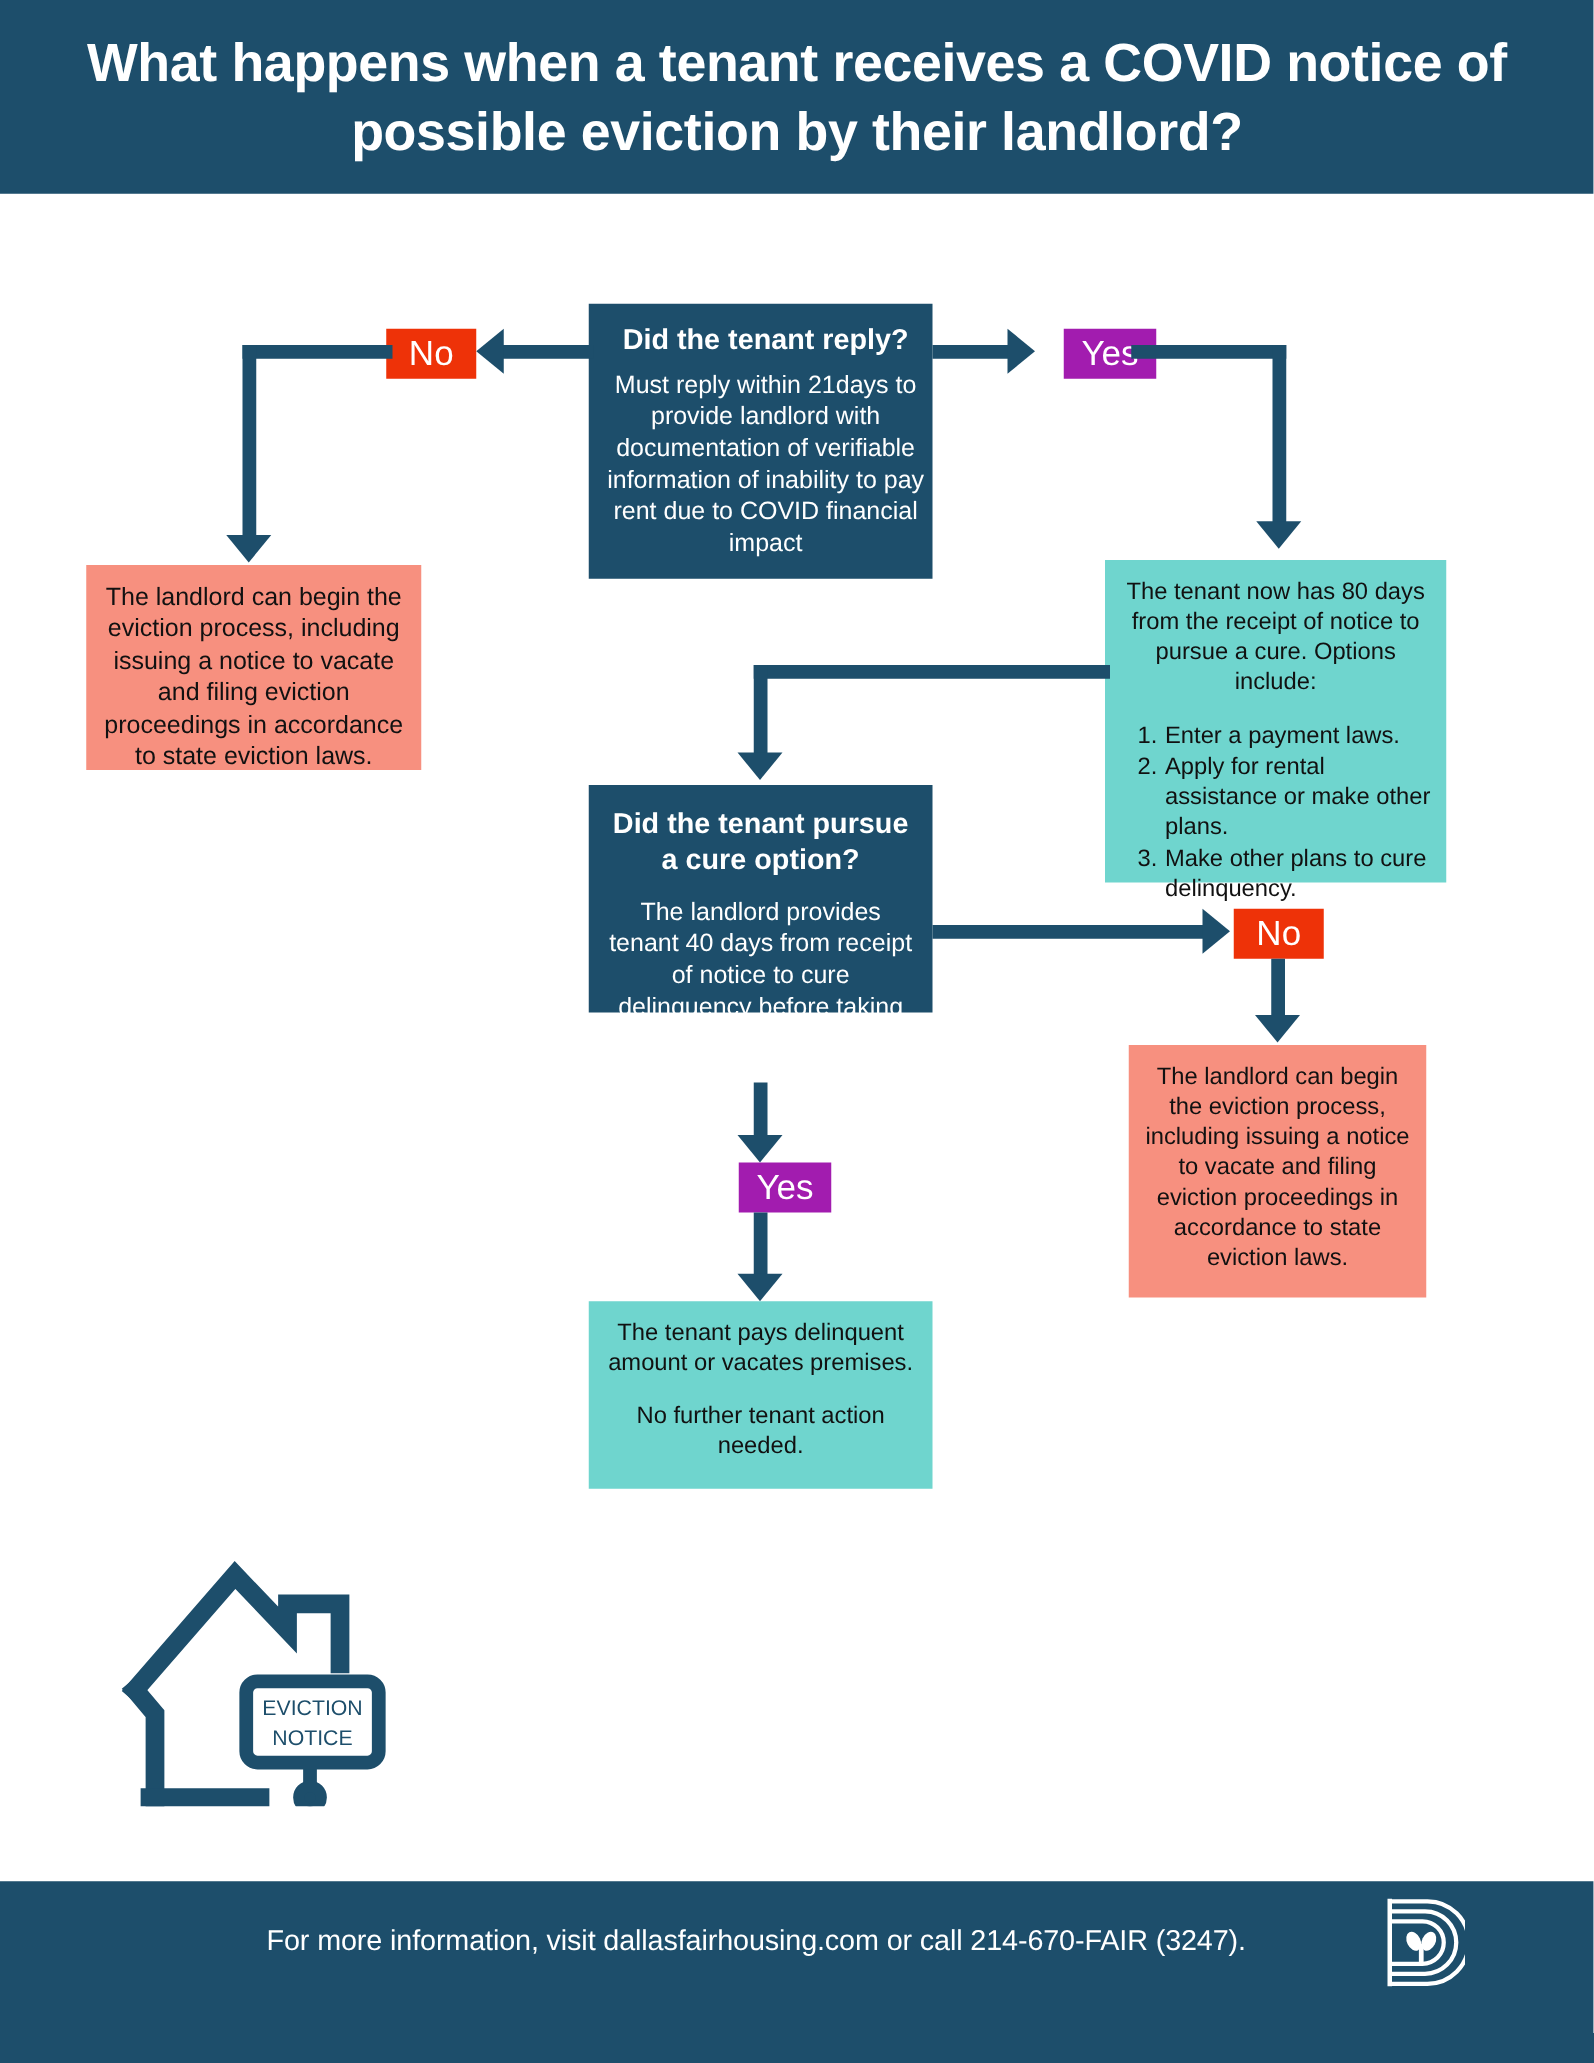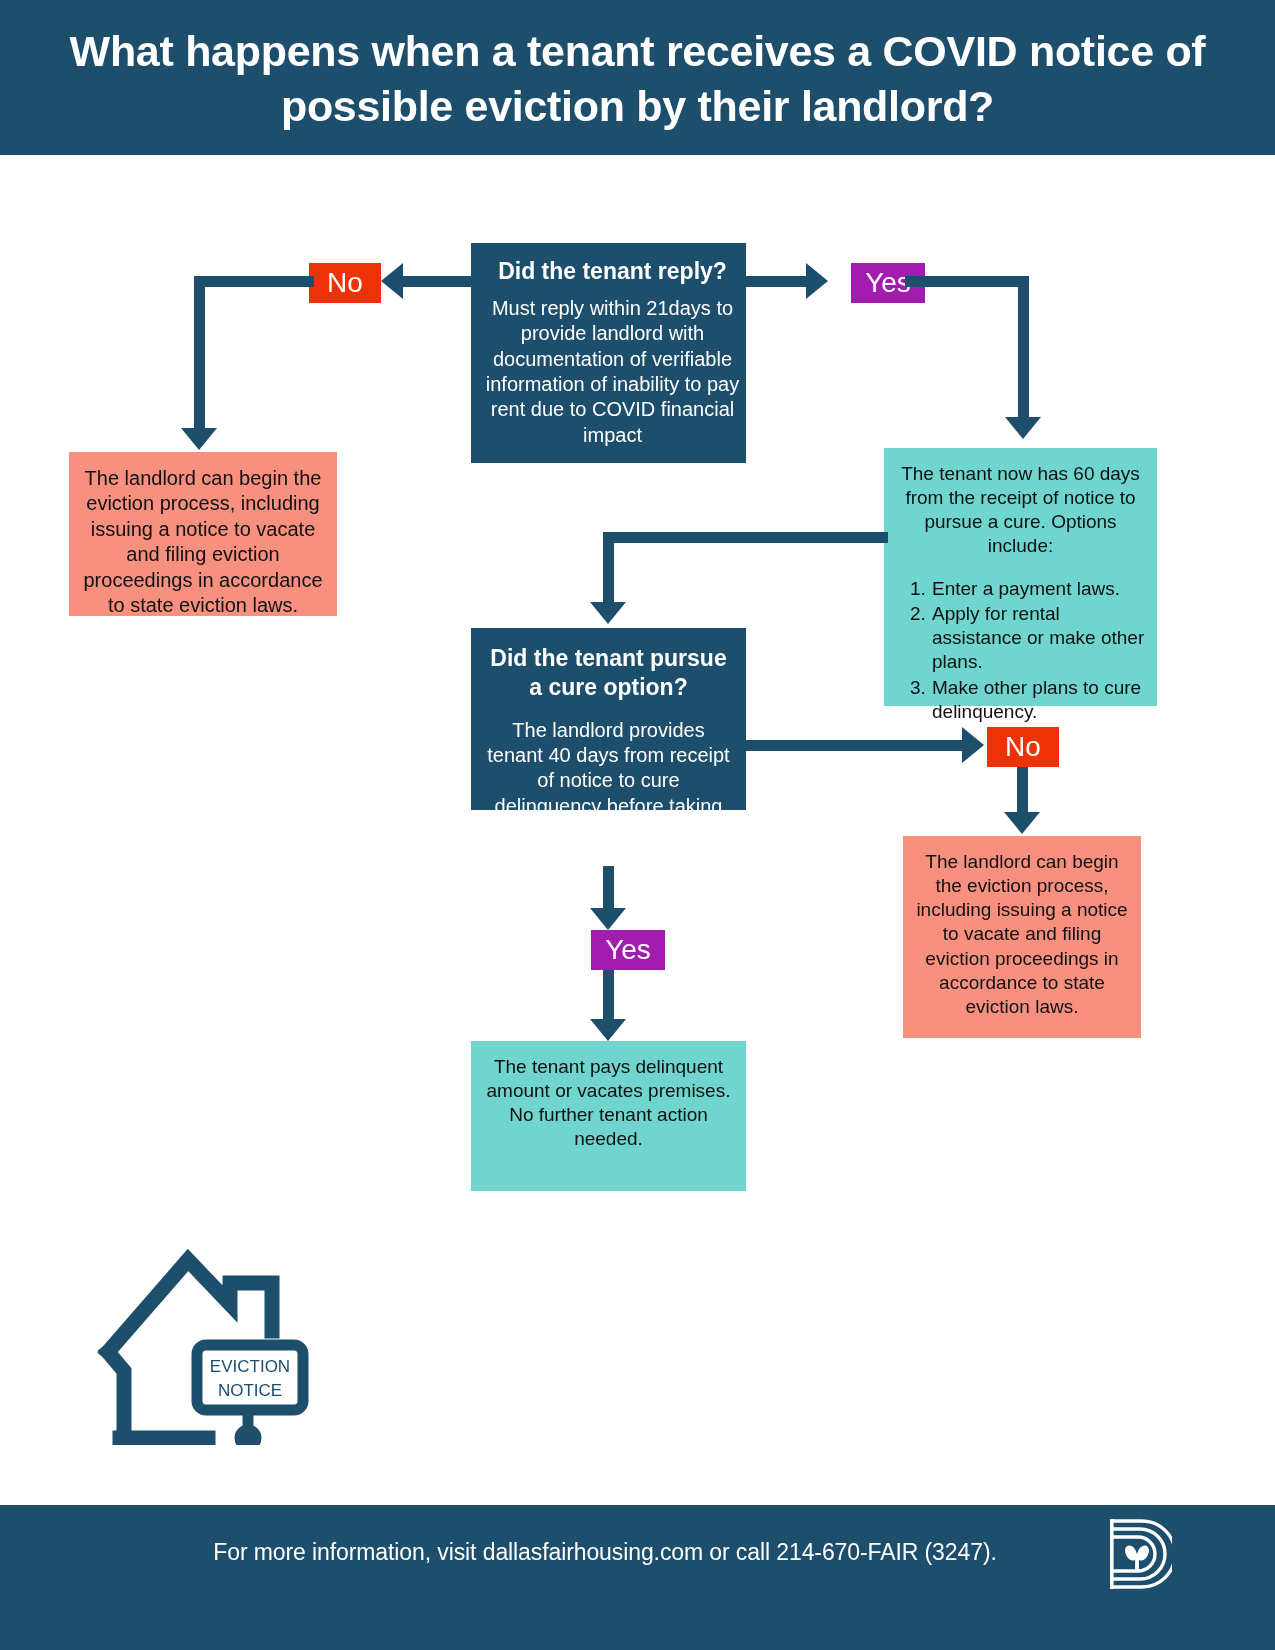--- a/index.html
+++ b/index.html
@@ -187,21 +187,21 @@
   <div class="conn" style="left:746px; top:276px; width:68px; height:11px;"></div>
   <div class="arrow arrow-right" style="left:806px; top:263px;"></div>
 
   <div class="badge badge-yes" style="left:831px; top:263px; width:74px; height:40px;">Yes</div>
 
   <div class="conn" style="left:905px; top:276px; width:124px; height:11px;"></div>
   <div class="conn" style="left:1018px; top:276px; width:11px; height:148px;"></div>
   <div class="arrow arrow-down" style="left:1005px; top:417px;"></div>
 
   <div class="box box-teal" style="left:884px; top:448px; width:273px; height:258px; padding:14px 12px 0 12px;">
-    <div class="box-body small">The tenant now has 60 days from the receipt of notice to pursue a cure. Options include:</div>
+    <div class="box-body small">The tenant now has 80 days from the receipt of notice to pursue a cure. Options include:</div>
     <ul class="opt-list">
       <li>
         <span class="opt-num">1.</span>
         <span>Enter a payment laws.</span>
       </li>
       <li>
         <span class="opt-num">2.</span>
         <span>Apply for rental assistance or make other plans.</span>
       </li>
       <li>
@@ -235,21 +235,21 @@
   <div class="conn" style="left:603px; top:866px; width:11px; height:56px;"></div>
   <div class="arrow arrow-down" style="left:590px; top:908px;"></div>
 
   <div class="badge badge-yes" style="left:571px; top:930px; width:74px; height:40px;">Yes</div>
 
   <div class="conn" style="left:603px; top:970px; width:11px; height:60px;"></div>
   <div class="arrow arrow-down" style="left:590px; top:1019px;"></div>
 
   <div class="box box-teal" style="left:471px; top:1041px; width:275px; height:150px; padding:14px 12px 0 12px;">
     <div class="box-body small">The tenant pays delinquent amount or vacates premises.</div>
-    <div class="box-body small" style="">No further tenant action needed.</div>
+    <div class="box-body small" style="margin-top:18px;">No further tenant action needed.</div>
   </div>
 
   <div class="house-icon">
     <svg viewBox="0 0 320 260" width="320" height="260" xmlns="http://www.w3.org/2000/svg">
 
       <path d="M 48 167 L 128 75 L 170 119 L 170 98 L 212 98 L 212 146" fill="none" stroke="#1d4e6b" stroke-width="15" stroke-linecap="square" stroke-linejoin="miter"></path>
       <path d="M 48 167 L 64 186 L 64 260" fill="none" stroke="#1d4e6b" stroke-width="15" stroke-linecap="square" stroke-linejoin="miter"></path>
       <path d="M 60 253 L 148 253" fill="none" stroke="#1d4e6b" stroke-width="15" stroke-linecap="square"></path>
 
       <path d="M 188 225 L 188 255" fill="none" stroke="#1d4e6b" stroke-width="11" stroke-linecap="round"></path>

